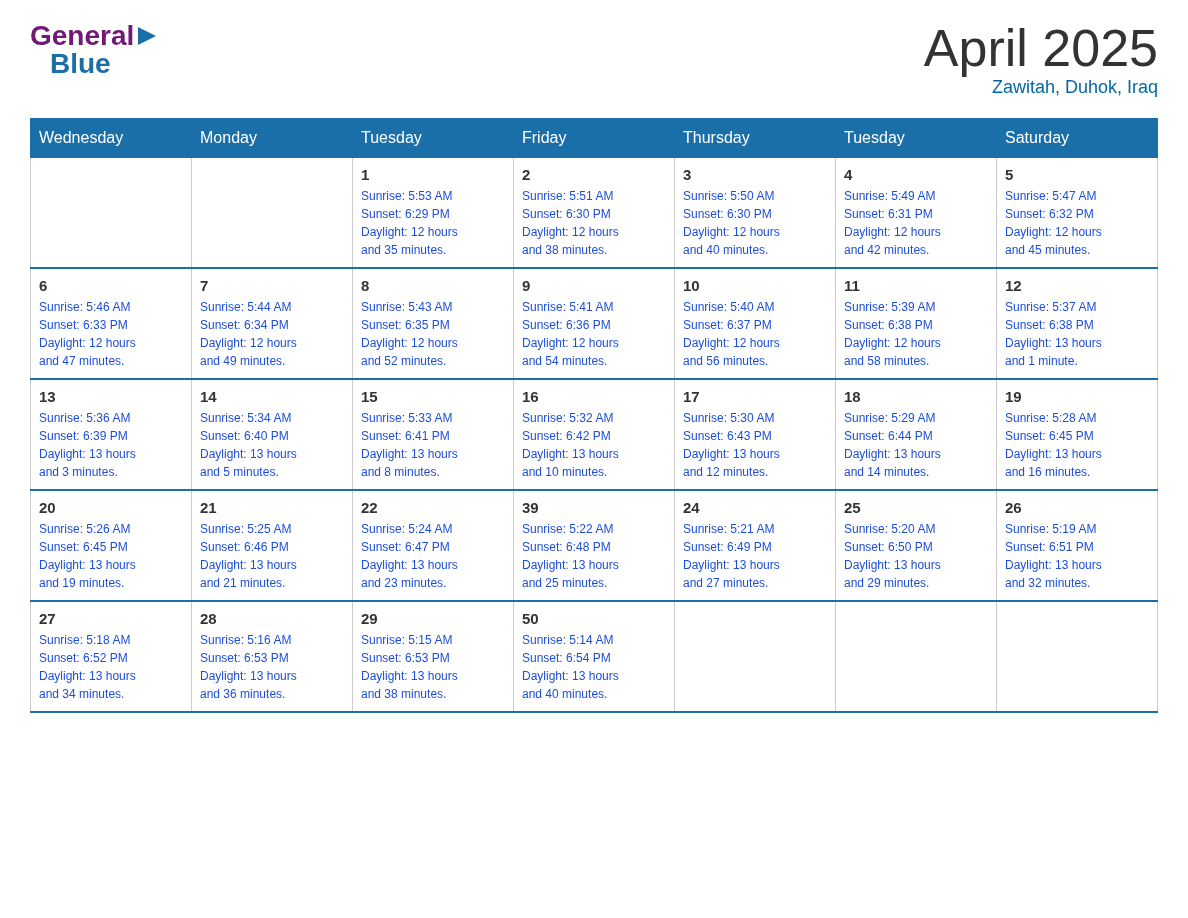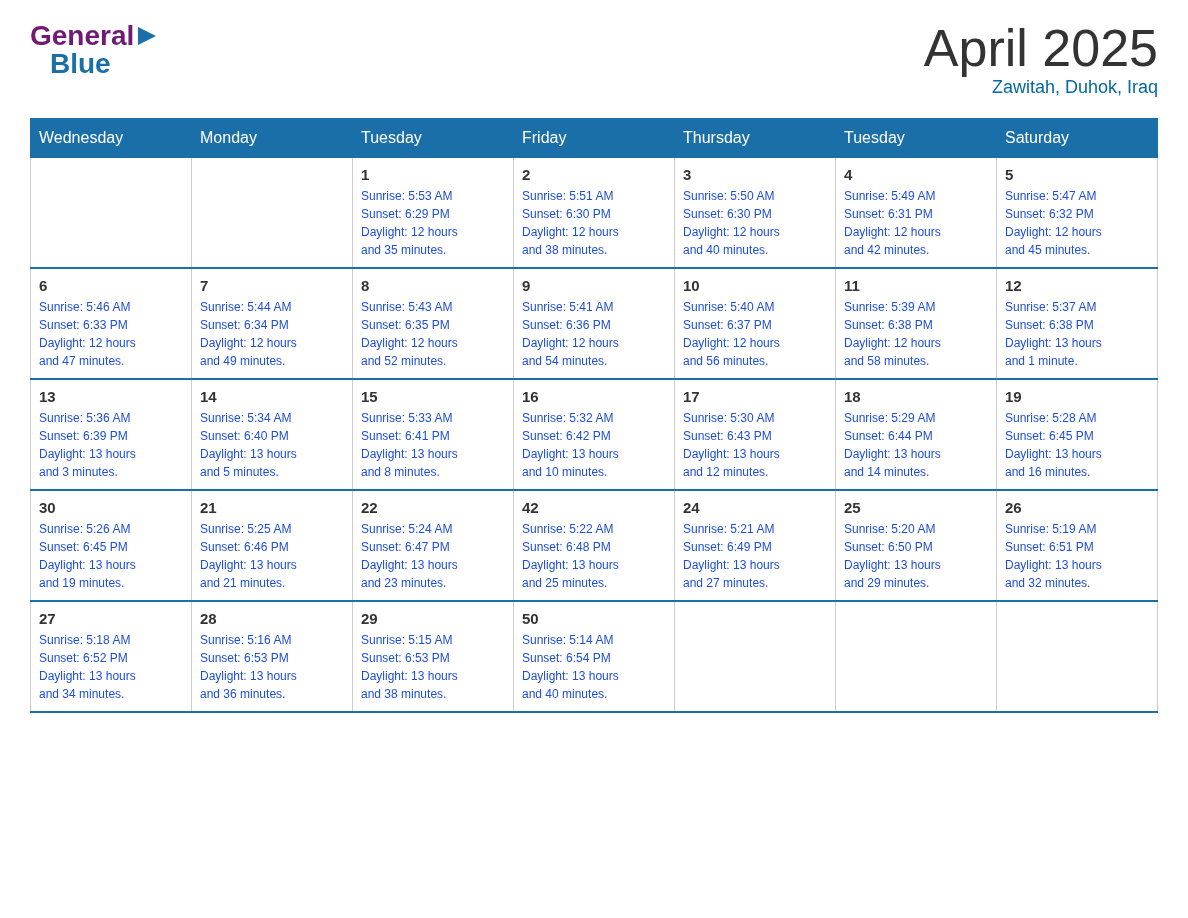--- a/index.html
+++ b/index.html
@@ -219,33 +219,33 @@
           <span class="day-number">18</span>
           <div class="day-info">Sunrise: 5:29 AM<br>Sunset: 6:44 PM<br>Daylight: 13 hours<br>and 14 minutes.</div>
         </td>
         <td>
           <span class="day-number">19</span>
           <div class="day-info">Sunrise: 5:28 AM<br>Sunset: 6:45 PM<br>Daylight: 13 hours<br>and 16 minutes.</div>
         </td>
       </tr>
       <tr>
         <td>
-          <span class="day-number">30</span>
+          <span class="day-number">20</span>
           <div class="day-info">Sunrise: 5:26 AM<br>Sunset: 6:45 PM<br>Daylight: 13 hours<br>and 19 minutes.</div>
         </td>
         <td>
           <span class="day-number">21</span>
           <div class="day-info">Sunrise: 5:25 AM<br>Sunset: 6:46 PM<br>Daylight: 13 hours<br>and 21 minutes.</div>
         </td>
         <td>
           <span class="day-number">22</span>
           <div class="day-info">Sunrise: 5:24 AM<br>Sunset: 6:47 PM<br>Daylight: 13 hours<br>and 23 minutes.</div>
         </td>
         <td>
-          <span class="day-number">42</span>
+          <span class="day-number">39</span>
           <div class="day-info">Sunrise: 5:22 AM<br>Sunset: 6:48 PM<br>Daylight: 13 hours<br>and 25 minutes.</div>
         </td>
         <td>
           <span class="day-number">24</span>
           <div class="day-info">Sunrise: 5:21 AM<br>Sunset: 6:49 PM<br>Daylight: 13 hours<br>and 27 minutes.</div>
         </td>
         <td>
           <span class="day-number">25</span>
           <div class="day-info">Sunrise: 5:20 AM<br>Sunset: 6:50 PM<br>Daylight: 13 hours<br>and 29 minutes.</div>
         </td>

